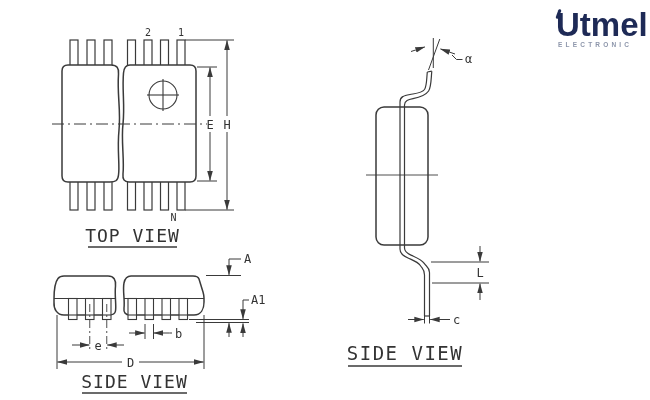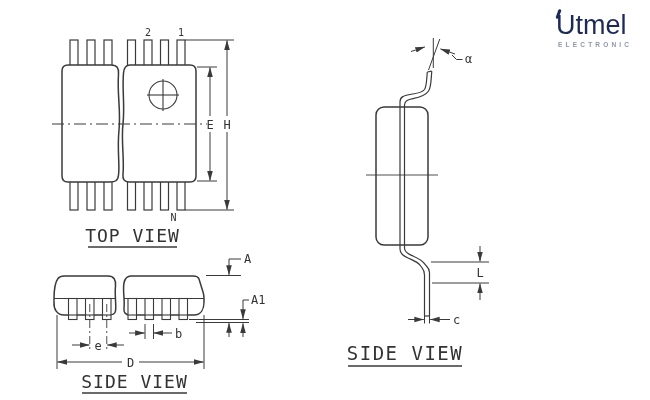--- a/index.html
+++ b/index.html
@@ -6,21 +6,21 @@
   .canvas{position:relative;width:650px;height:400px;background:#ffffff;overflow:hidden;
           font-family:"DejaVu Sans Mono", monospace;}
   svg{position:absolute;left:0;top:0;}
   svg text{fill:#333333;font-family:"DejaVu Sans Mono", monospace;}
   .dimlbl{font-size:12px;}
   .pinlbl{font-size:10px;}
   .viewtitle{font-size:18px;letter-spacing:1px;}
   .viewtitle-lg{font-size:19px;letter-spacing:1.5px;}
   .logo{position:absolute;left:556px;top:10px;width:92px;text-align:left;
         font-family:"Liberation Sans", sans-serif;}
-  .brand{position:relative;color:#1e2a56;font-size:27px;font-weight:normal;
+  .brand{position:relative;color:#1e2a56;font-size:33px;font-weight:bold;
          letter-spacing:0px;line-height:30px;}
   .brand .accent{position:absolute;left:1px;top:-1px;width:3px;height:10px;
          background:#1e2a56;border-radius:2px;transform:rotate(20deg);}
   .subtitle{color:#8d96ab;font-size:6.5px;font-weight:bold;letter-spacing:3.2px;
             margin-top:1px;padding-left:2px;}
 </style>
 </head>
 <body>
 
 <div class="canvas">

